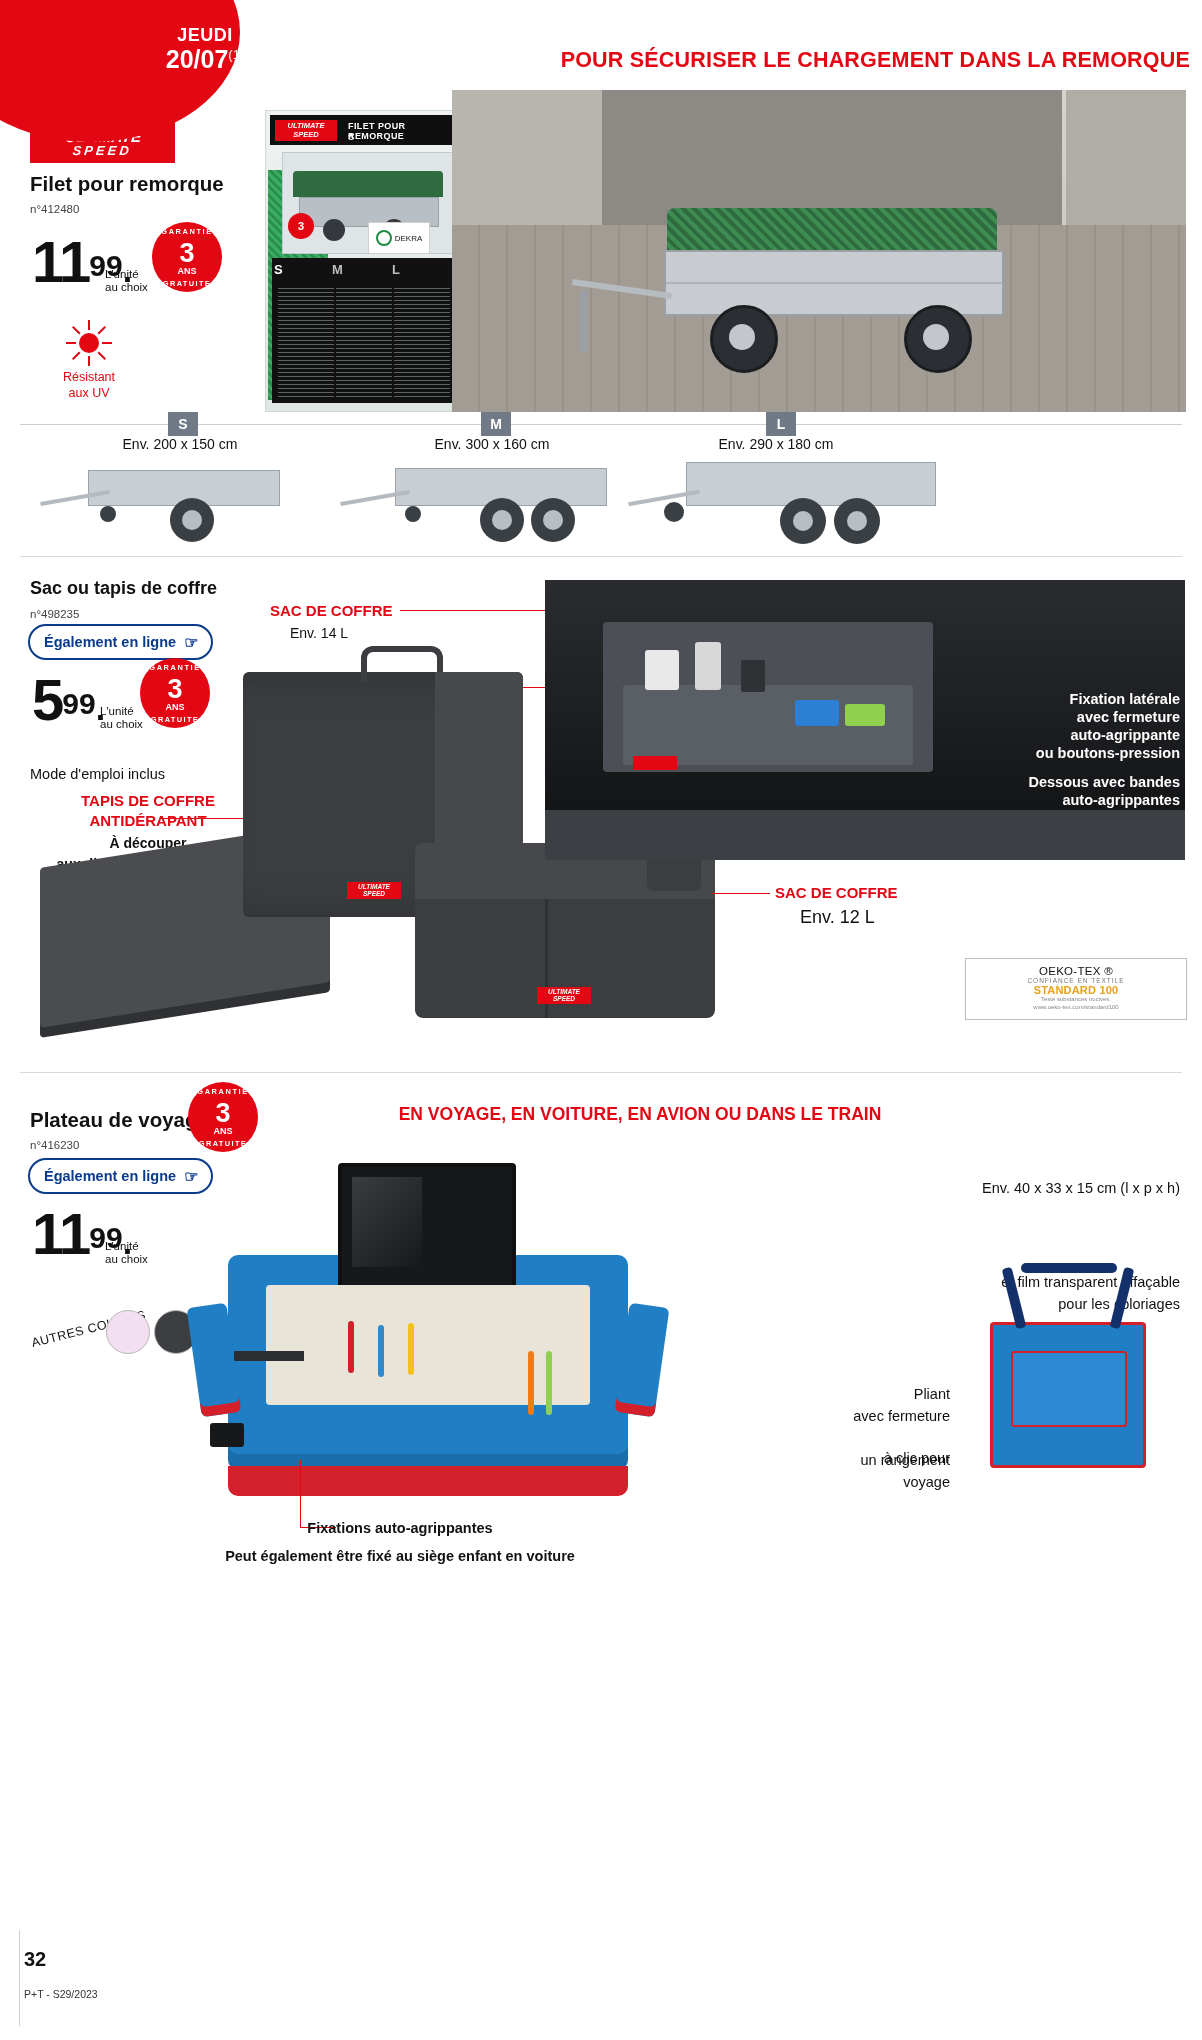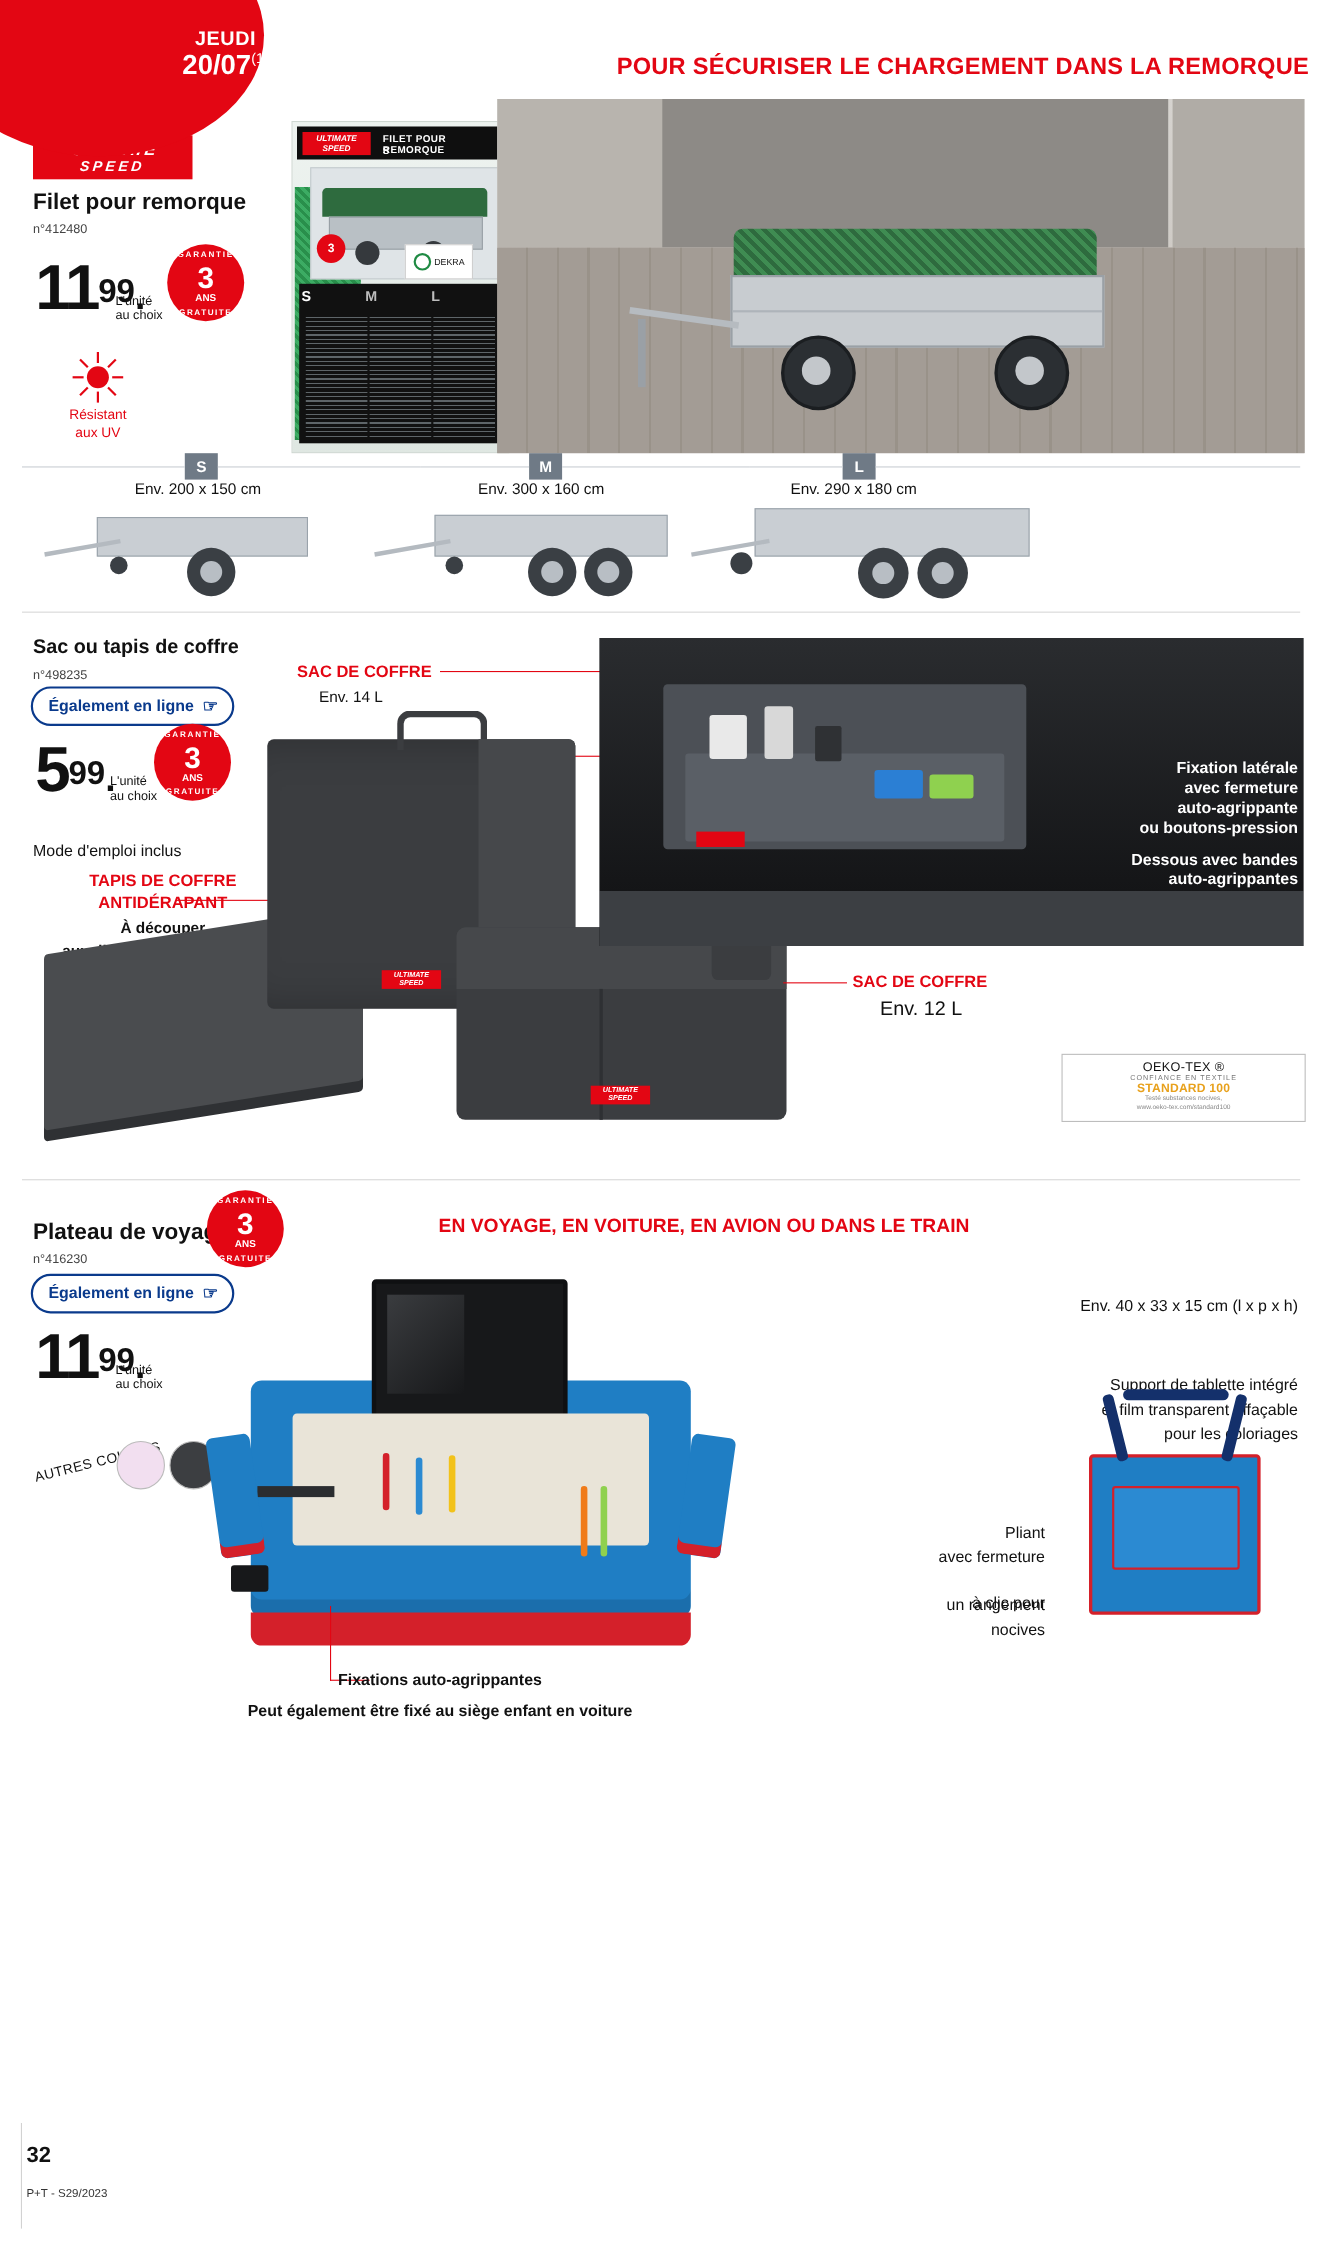--- a/index.html
+++ b/index.html
@@ -495,35 +495,34 @@
     <div class="pen" style="left:300px;top:96px;background:#f07b1a;height:64px;"></div>
     <div class="pen" style="left:318px;top:96px;background:#8fd14f;height:64px;"></div>
     <div class="strap"></div>
     <div class="side-l"></div>
       <div class="side-r"></div>
     <div class="buckle"></div>
     <div class="edge"></div>
   </div>
 
   <div class="spec" style="left:660px;top:1178px;width:520px;">Env. 40 x 33 x 15 cm (l x p x h)</div>
-  <div class="spec" style="left:660px;top:1250px;width:520px;">Support de tablette intégré</div>
   <div class="spec" style="left:660px;top:1272px;width:520px;">et film transparent effaçable</div>
   <div class="spec" style="left:660px;top:1294px;width:520px;">pour les coloriages</div>
 
   <div class="foldbag">
     <div class="hdl-l"></div>
       <div class="hdl-r"></div>
       <div class="hdl-t"></div>
     <div class="flap"></div>
   </div>
   <div class="spec" style="left:700px;top:1384px;width:250px;">Pliant</div>
   <div class="spec" style="left:700px;top:1406px;width:250px;">avec fermeture</div>
   <div class="spec" style="left:700px;top:1428px;width:250px;margin-top:20px;">à clic pour</div>
   <div class="spec" style="left:700px;top:1450px;width:250px;">un rangement</div>
-  <div class="spec" style="left:700px;top:1472px;width:250px;">nocives</div>
+  <div class="spec" style="left:700px;top:1472px;width:250px;">voyage</div>
 
   <div class="callout-line" style="left:300px;top:1460px;width:1px;height:68px;"></div>
   <div class="callout-line" style="left:300px;top:1527px;width:36px;height:1px;"></div>
   <div style="position:absolute;left:200px;top:1520px;width:400px;text-align:center;font-size:14.5px;font-weight:bold;">Fixations auto-agrippantes</div>
   <div style="position:absolute;left:140px;top:1548px;width:520px;text-align:center;font-size:14.5px;font-weight:bold;">Peut également être fixé au siège enfant en voiture</div>
 
   <div class="left-rule"></div>
   <div class="pg-num">32</div>
   <div class="pg-code">P+T - S29/2023</div>
 

